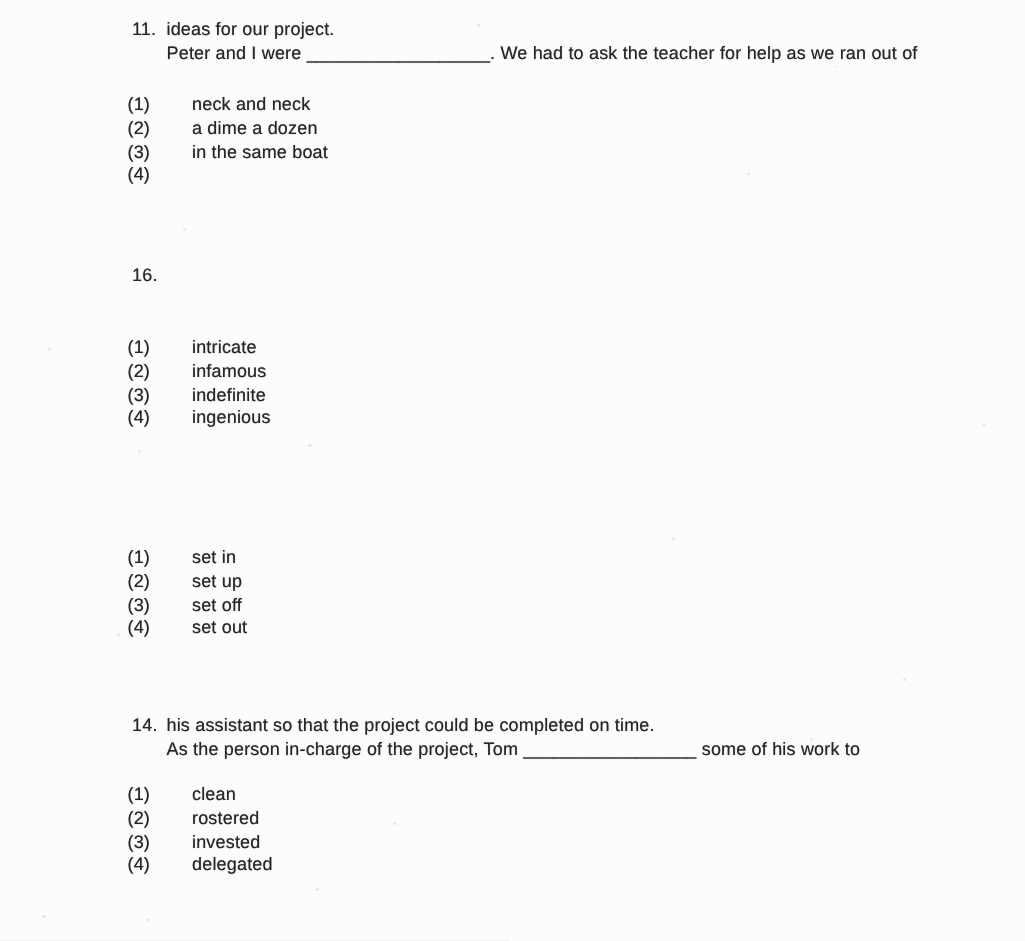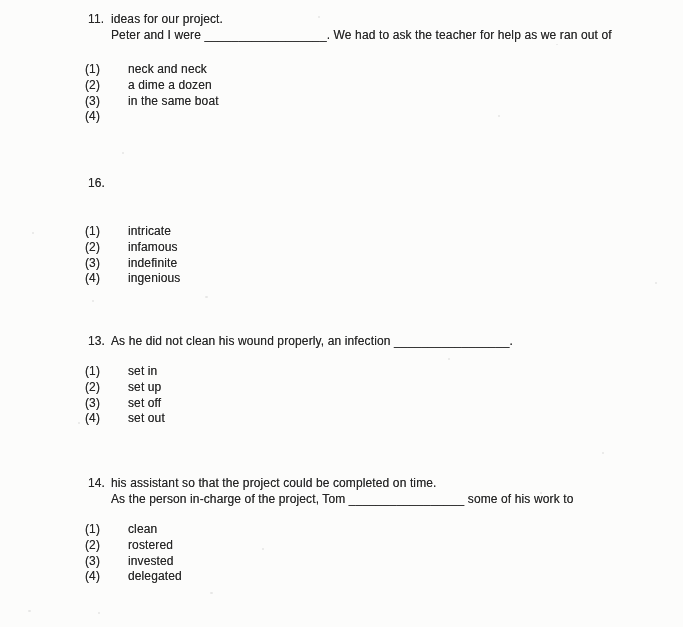--- a/index.html
+++ b/index.html
@@ -108,28 +108,20 @@
     <div class="opt">
       <span class="optnum txt">(3)</span>
       <span class="txt">indefinite</span>
     </div>
     <div class="opt">
       <span class="optnum txt">(4)</span>
       <span class="txt">ingenious</span>
     </div>
   </section>
 
-  <section class="question" style="top:333px">
-    <div class="qrow">
-      <span class="qnum txt">13.</span>
-      <div class="qtext">
-        <div class="txt">As he did not clean his wound properly, an infection _________________.</div>
-      </div>
-    </div>
-  </section>
   <section class="options" style="top:364px">
     <div class="opt">
       <span class="optnum txt">(1)</span>
       <span class="txt">set in</span>
     </div>
     <div class="opt">
       <span class="optnum txt">(2)</span>
       <span class="txt">set up</span>
     </div>
     <div class="opt">

